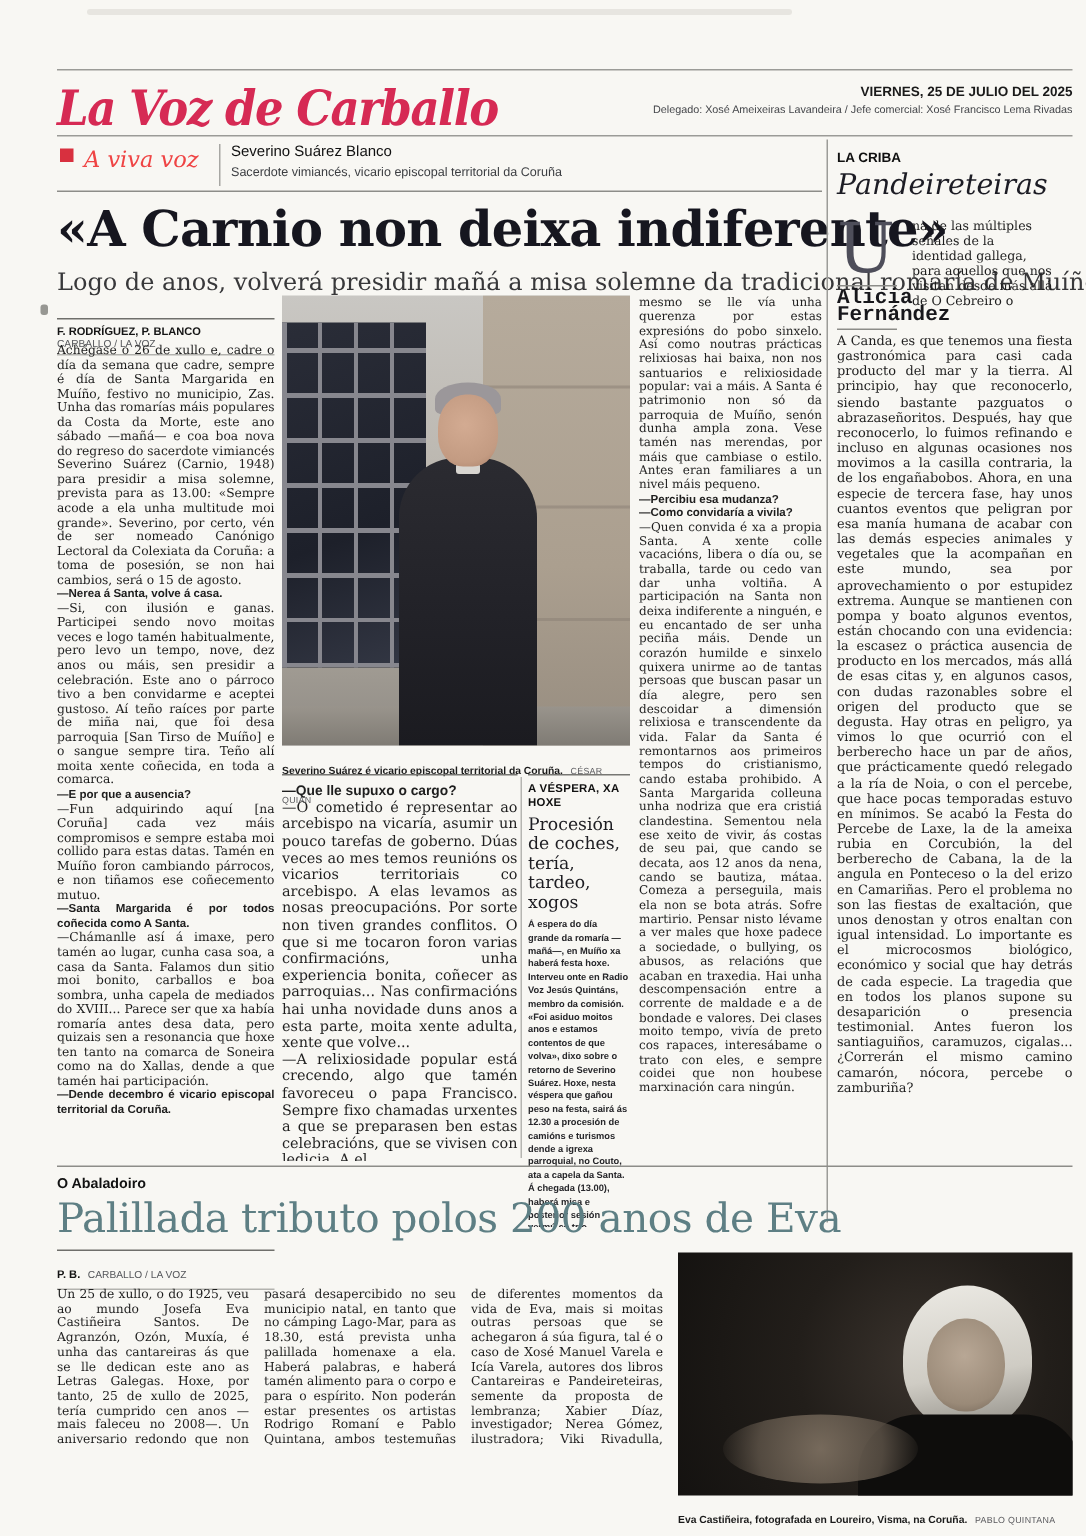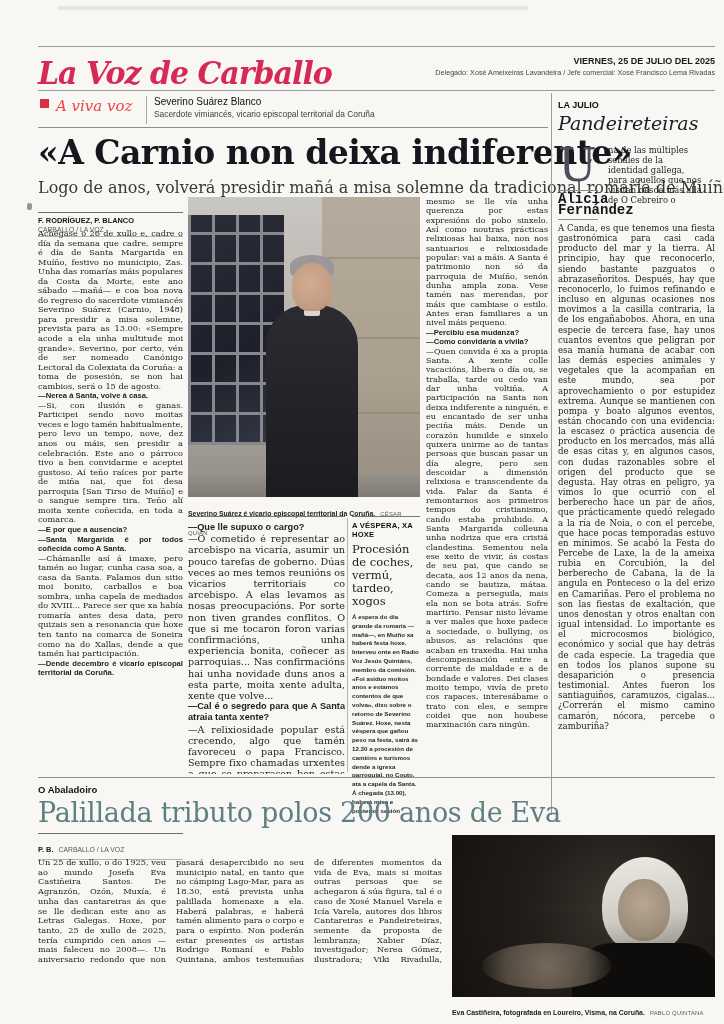--- a/index.html
+++ b/index.html
@@ -125,20 +125,21 @@
 
 <div class="abs byline-block" style="left:38px;top:212px;width:145px;">
   <div class="byline-name">F. RODRÍGUEZ, P. BLANCO</div>
   <div class="byline-place">CARBALLO / LA VOZ</div>
 </div>
 <div class="abs coltext col-small" lang="gl" style="left:38px;top:229px;width:145px;height:543px;">
     <p class="para-p">Achégase o 26 de xullo e, cadre o día da semana que cadre, sempre é día de Santa Margarida en Muíño, festivo no municipio, Zas. Unha das romarías máis populares da Costa da Morte, este ano sábado —mañá— e coa boa nova do regreso do sacerdote vimiancés Severino Suárez (Carnio, 1948) para presidir a misa solemne, prevista para as 13.00: «Sempre acode a ela unha multitude moi grande». Severino, por certo, vén de ser nomeado Canónigo Lectoral da Colexiata da Coruña: a toma de posesión, se non hai cambios, será o 15 de agosto.</p>
     <p class="para-q">—Nerea á Santa, volve á casa.</p>
     <p class="para-a">—Si, con ilusión e ganas. Participei sendo novo moitas veces e logo tamén habitualmente, pero levo un tempo, nove, dez anos ou máis, sen presidir a celebración. Este ano o párroco tivo a ben convidarme e aceptei gustoso. Aí teño raíces por parte de miña nai, que foi desa parroquia [San Tirso de Muíño] e o sangue sempre tira. Teño alí moita xente coñecida, en toda a comarca.</p>
     <p class="para-q">—E por que a ausencia?</p>
+    <p class="para-a">—Fun adquirindo aquí [na Coruña] cada vez máis compromisos e sempre estaba moi collido para estas datas. Tamén en Muíño foron cambiando párrocos, e non tiñamos ese coñecemento mutuo.</p>
     <p class="para-q">—Santa Margarida é por todos coñecida como A Santa.</p>
     <p class="para-a">—Chámanlle así á imaxe, pero tamén ao lugar, cunha casa soa, a casa da Santa. Falamos dun sitio moi bonito, carballos e boa sombra, unha capela de mediados do XVIII... Parece ser que xa había romaría antes desa data, pero quizais sen a resonancia que hoxe ten tanto na comarca de Soneira como na do Xallas, dende a que tamén hai participación.</p>
     <p class="para-q">—Dende decembro é vicario episcopal territorial da Coruña.</p>
   </div>
 
 <div class="abs photo-main" style="left:188px;top:197px;width:232px;height:300px;">
   <div class="win-grid"></div>
   <div class="wall"></div>
   <div class="wall-line" style="top:60px;"></div>
   <div class="wall-line" style="top:140px;"></div>
@@ -151,41 +152,40 @@
 </div>
 <div class="abs" style="left:188px;top:501px;width:232px;">
   <span class="caption">Severino Suárez é vicario episcopal territorial da Coruña.</span>
   <span class="credit">CÉSAR QUIAN</span>
 </div>
 <div class="rule" style="left:188px;top:516px;width:157px;background:#777773;"></div>
 
 <div class="abs coltext col-big" lang="gl" style="left:188px;top:522px;width:157px;height:252px;">
     <p class="para-q">—Que lle supuxo o cargo?</p>
     <p class="para-a">—O cometido é representar ao arcebispo na vicaría, asumir un pouco tarefas de goberno. Dúas veces ao mes temos reunións os vicarios territoriais co arcebispo. A elas levamos as nosas preocupacións. Por sorte non tiven grandes conflitos. O que si me tocaron foron varias confirmacións, unha experiencia bonita, coñecer as parroquias... Nas confirmacións hai unha novidade duns anos a esta parte, moita xente adulta, xente que volve...</p>
-    <p class="para-q">—Cal é o segredo para que A Santa atraia tanta xente?</p>
     <p class="para-a">—A relixiosidade popular está crecendo, algo que tamén favoreceu o papa Francisco. Sempre fixo chamadas urxentes a que se preparasen ben estas celebracións, que se vivisen con ledicia. A el</p>
   </div>
 
 <div class="vrule" style="left:347px;top:518px;height:254px;background:#b5b5b1;"></div>
 <div class="rule" style="left:352px;top:516px;width:68px;background:#777773;"></div>
 <div class="abs" style="left:352px;top:521px;width:68px;">
   <div class="box-kicker">A VÉSPERA, XA HOXE</div>
-  <div class="box-title" style="margin-top:4px;">Procesión de coches, vermú, tardeo, xogos</div>
+  <div class="box-title" style="margin-top:4px;">Procesión de coches, tería, tardeo, xogos</div>
   <div class="box-body" style="margin-top:5px;height:205px;overflow:hidden;">Á espera do día grande da romaría —mañá—, en Muíño xa haberá festa hoxe. Interveu onte en Radio Voz Jesús Quintáns, membro da comisión. «Foi asiduo moitos anos e estamos contentos de que volva», dixo sobre o retorno de Severino Suárez. Hoxe, nesta véspera que gañou peso na festa, sairá ás 12.30 a procesión de camións e turismos dende a igrexa parroquial, no Couto, ata a capela da Santa. Á chegada (13.00), haberá misa e posterior sesión vermú co trío Alborada. Tardeo coa discoteca Full e xogos de balde para os pequenos. Ademais, ao igual que mañá, haberá servizo de pulpeira.</div>
 </div>
 
 <div class="abs coltext col-small" lang="gl" style="left:426px;top:197px;width:122px;height:632px;font-size:8px;line-height:9.35px;">
     <p class="para-a">mesmo se lle vía unha querenza por estas expresións do pobo sinxelo. Así como noutras prácticas relixiosas hai baixa, non nos santuarios e relixiosidade popular: vai a máis. A Santa é patrimonio non só da parroquia de Muíño, senón dunha ampla zona. Vese tamén nas merendas, por máis que cambiase o estilo. Antes eran familiares a un nivel máis pequeno.</p>
     <p class="para-q">—Percibiu esa mudanza?</p>
     <p class="para-q">—Como convidaría a vivila?</p>
     <p class="para-a">—Quen convida é xa a propia Santa. A xente colle vacacións, libera o día ou, se traballa, tarde ou cedo van dar unha voltiña. A participación na Santa non deixa indiferente a ninguén, e eu encantado de ser unha peciña máis. Dende un corazón humilde e sinxelo quixera unirme ao de tantas persoas que buscan pasar un día alegre, pero sen descoidar a dimensión relixiosa e transcendente da vida. Falar da Santa é remontarnos aos primeiros tempos do cristianismo, cando estaba prohibido. A Santa Margarida colleuna unha nodriza que era cristiá clandestina. Sementou nela ese xeito de vivir, ás costas de seu pai, que cando se decata, aos 12 anos da nena, cando se bautiza, mátaa. Comeza a perseguila, mais ela non se bota atrás. Sofre martirio. Pensar nisto lévame a ver males que hoxe padece a sociedade, o bullying, os abusos, as relacións que acaban en traxedia. Hai unha descompensación entre a corrente de maldade e a de bondade e valores. Dei clases moito tempo, vivía de preto cos rapaces, interesábame o trato con eles, e sempre coidei que non houbese marxinación cara ningún.</p>
   </div>
 
 <div class="vrule" style="left:551px;top:93px;height:722px;background:#9c9c98;"></div>
-<div class="abs sidebar-section" style="left:558px;top:100px;">LA JULIO</div>
+<div class="abs sidebar-section" style="left:558px;top:100px;">LA CRIBA</div>
 <div class="abs sidebar-title" style="left:558px;top:112px;">Pandeireteiras</div>
 
 <div class="abs dropcap" style="left:558px;top:143px;">U</div>
 <div class="rule" style="left:558px;top:190px;width:40px;background:#8d8d89;"></div>
 <div class="abs author-name" style="left:558px;top:194px;width:46px;">
   <div>Alicia</div>
   <div>Fernández</div>
 </div>
 <div class="rule" style="left:558px;top:219px;width:40px;background:#8d8d89;"></div>
 

